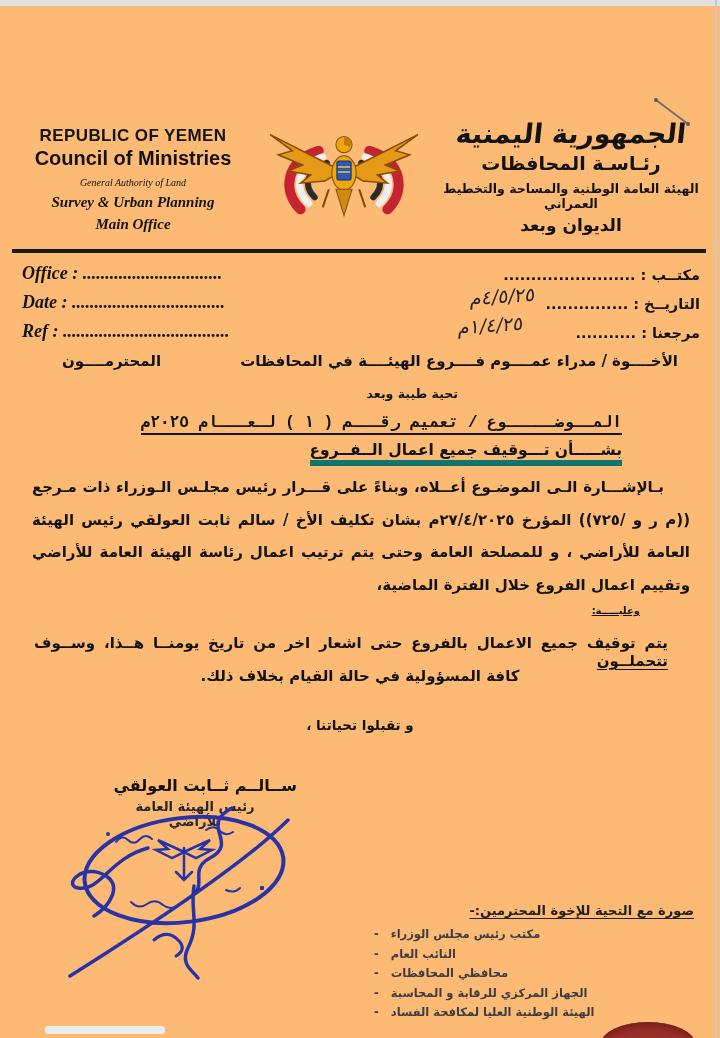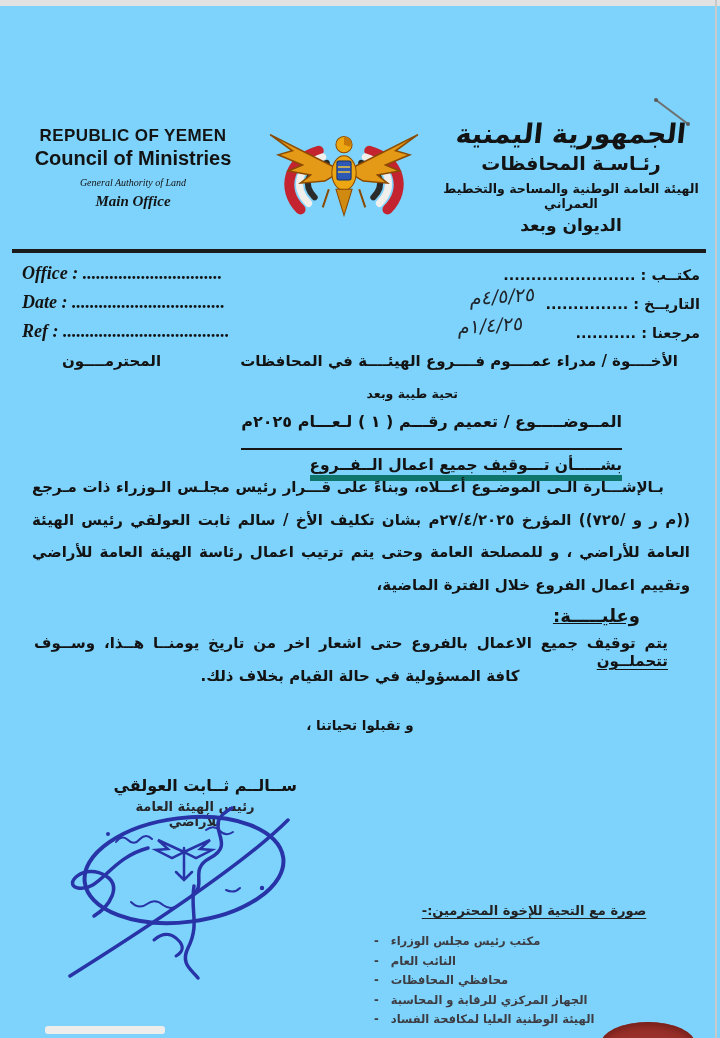--- a/index.html
+++ b/index.html
@@ -1,16 +1,16 @@
 <!DOCTYPE html>
 <html lang="ar"><head>
 <meta charset="utf-8">
 <style>
   html,body{margin:0;padding:0;background:#e9e9e9;}
-  .page{position:relative;width:720px;height:1038px;background:#7dd3fc;overflow:hidden;
+  .page{position:relative;width:720px;height:1038px;background:#fdba74;overflow:hidden;
         font-family:"DejaVu Sans",sans-serif;color:#131313;margin:0 auto;}
   .top-strip{position:absolute;top:0;left:0;right:0;height:6px;background:#e2e2e2;}
   .right-edge{position:absolute;top:0;right:3px;width:2px;height:100%;background:#c9c9c9;}
 
   
   .en-block{position:absolute;left:26px;top:126px;width:214px;text-align:center;}
   .en-l1{font-family:"Liberation Sans",sans-serif;font-weight:700;font-size:17px;letter-spacing:.4px;}
   .en-l2{font-family:"Liberation Sans",sans-serif;font-weight:700;font-size:20px;margin-top:1px;}
   .en-l3{font-family:"Liberation Serif",serif;font-style:italic;font-weight:400;font-size:10px;margin-top:7px;}
   .en-l4{font-family:"Liberation Serif",serif;font-style:italic;font-weight:700;font-size:15px;margin-top:6px;}
@@ -36,47 +36,47 @@
   .hand-ref{top:50px;left:58px;}
 
   
   .addr{position:absolute;top:352px;left:62px;right:42px;direction:rtl;display:flex;
         justify-content:space-between;font-weight:700;font-size:15px;}
   .greeting{position:absolute;top:386px;right:262px;font-weight:700;font-size:12.5px;direction:rtl;}
 
   
   .subject{position:absolute;top:412px;right:98px;direction:rtl;text-align:right;font-weight:700;}
   .subj-line{display:block;text-align:right;}
-  .subj1{display:inline-block;font-size:16px;border-bottom:2px solid #161616;padding-bottom:17px;}
+  .subj1{display:inline-block;font-size:16px;border-bottom:2px solid #161616;padding-bottom:1px;font-family:Liberation Mono, monospace;}
   .subj2{display:inline-block;font-size:15.5px;border-bottom:6px solid #0f766e;padding-bottom:1px;margin-top:6px;}
 
   
   .body1{position:absolute;top:471px;left:32px;right:30px;direction:rtl;text-align:justify;
          font-weight:700;font-size:15px;line-height:32.5px;text-indent:26px;}
-  .taliq{position:absolute;top:605px;right:80px;direction:rtl;font-weight:700;font-size:18px;
+  .taliq{position:absolute;top:605px;right:80px;direction:rtl;font-weight:700;font-size:10px;
          text-decoration:underline;}
   .body2a{position:absolute;top:634px;left:34px;right:52px;direction:rtl;text-align:justify;
           text-align-last:justify;font-weight:700;font-size:15px;}
   .body2a u{text-underline-offset:3px;}
   .body2b{position:absolute;top:667px;left:0;width:100%;text-align:center;direction:rtl;
           font-weight:700;font-size:15px;}
   .closing{position:absolute;top:717px;left:0;width:100%;text-align:center;direction:rtl;
            font-weight:700;font-size:13.5px;}
 
   
   .sig-name{position:absolute;top:776px;left:92px;width:205px;text-align:right;direction:rtl;
             font-weight:700;font-size:16px;z-index:2;}
   .sig-title{position:absolute;top:799px;left:110px;width:170px;text-align:center;direction:rtl;
              font-weight:700;font-size:13px;color:#26262b;z-index:1;}
   .stamp{position:absolute;left:36px;top:790px;width:292px;height:212px;z-index:3;}
 
   
   .cc{position:absolute;top:903px;right:26px;width:320px;direction:rtl;}
   .cc-head{font-weight:700;font-size:13px;text-decoration:underline;text-underline-offset:3px;
-           text-align:center;margin-bottom:14px;color:#222;}
+           text-align:right;margin-bottom:7px;color:#222;}
   .cc-items{display:flex;flex-direction:column;align-items:flex-end;gap:1px;padding-left:0;
             margin:0;list-style:none;padding-right:10px;}
   .cc-item{display:flex;direction:ltr;gap:12px;font-weight:700;font-size:11.5px;color:#3c3c42;
            line-height:18.5px;align-items:center;}
   .cc-dash{font-weight:700;color:#3c3c42;}
 
   .red-blob{position:absolute;left:601px;top:1022px;width:94px;height:44px;background:#993029;
             border-radius:50%;box-shadow:inset 0 4px 7px #76201b;}
   .bottom-smudge{position:absolute;left:45px;top:1026px;width:120px;height:8px;background:#ededec;border-radius:3px;}
 </style>
@@ -84,20 +84,21 @@
 <body>
 
 <div class="page">
   <div class="top-strip"></div>
   <div class="right-edge"></div>
 
   <div class="en-block">
     <div class="en-l1">REPUBLIC OF YEMEN</div>
     <div class="en-l2">Council of Ministries</div>
     <div class="en-l3">General Authority of Land</div>
+    <div class="en-l4">Survey &amp; Urban Planning</div>
     <div class="en-l5">Main Office</div>
   </div>
 
   <div class="emblem">
     <svg viewBox="0 0 170 120" width="172" height="122">
       <g stroke-linecap="round" fill="none">
         <path d="M60,40 C30,48 22,78 42,98" stroke="#c32430" stroke-width="10"></path>
         <path d="M64,46 C40,54 34,76 50,92" stroke="#f1efec" stroke-width="7"></path>
         <path d="M68,52 C48,60 44,74 56,86" stroke="#2b2b2b" stroke-width="6"></path>
         <path d="M110,40 C140,48 148,78 128,98" stroke="#c32430" stroke-width="10"></path>

